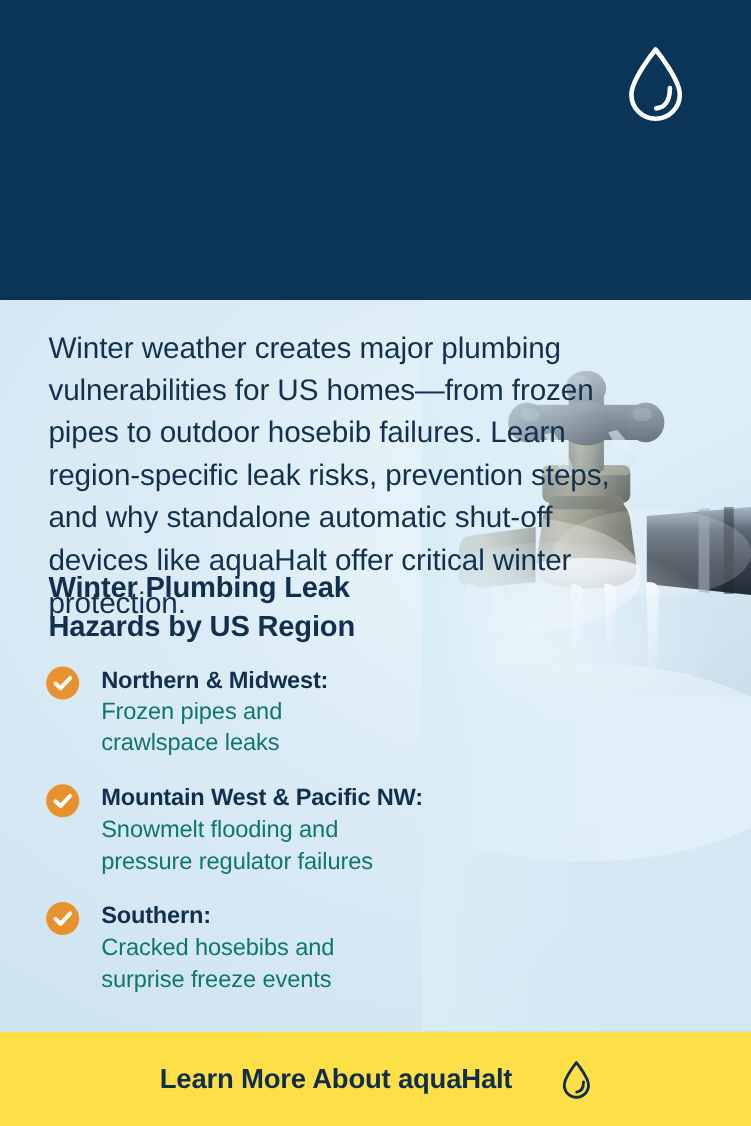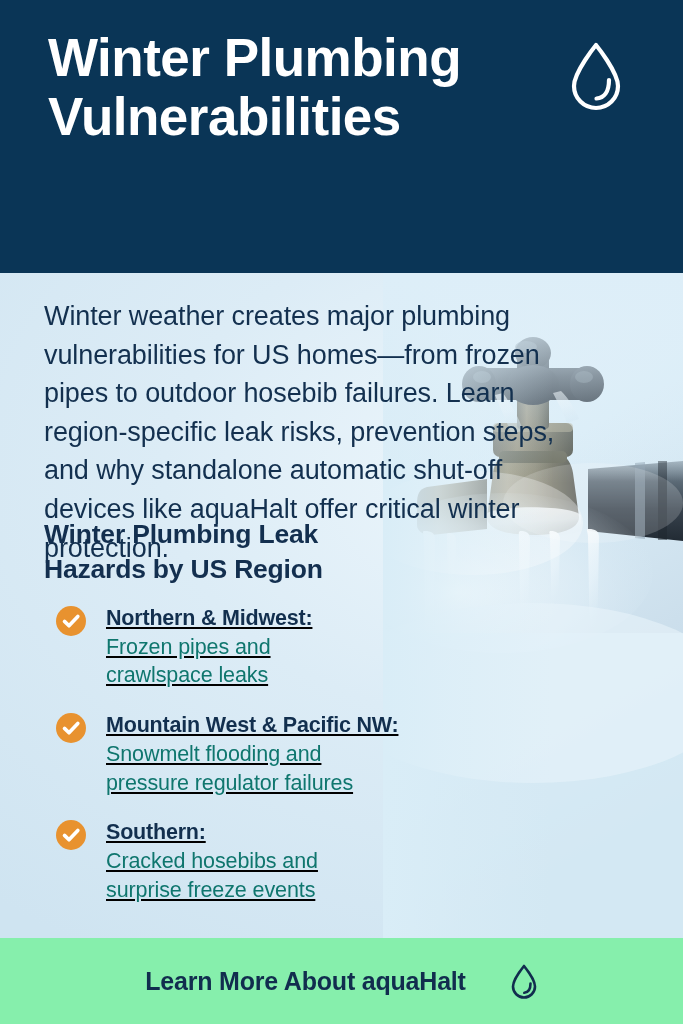--- a/index.html
+++ b/index.html
@@ -75,21 +75,21 @@
     right: 0;
     top: 0;
     width: 300px;
     height: 665px;
   }
   .footer {
     position: absolute;
     left: 0; top: 938px;
     width: 683px;
     height: 86px;
-    background: #86efac;
+    background: #fde047;
   }
   .footer-inner {
     position: absolute;
     left: 0; top: 0;
     width: 683px;
     height: 86px;
     display: flex;
     align-items: center;
     justify-content: center;
     gap: 44px;
@@ -124,24 +124,23 @@
     width: 380px;
     color: #132f4f;
     font-size: 26.5px;
     font-weight: bold;
     line-height: 1.32;
     letter-spacing: -0.2px;
     white-space: pre-line;
   }
   .list {
     position: absolute;
-    left: 56px;
+    left: 42px;
     top: 605px;
     width: 420px;
-    text-decoration: underline;
   }
   .list-item {
     position: relative;
     padding-left: 50px;
     margin-bottom: 22px;
     min-height: 36px;
   }
   .check-icon {
     position: absolute;
     left: 0;
@@ -172,22 +171,20 @@
     margin-top: 1px;
     white-space: pre-line;
   }
 </style>
 </head>
 <body>
 
 <div class="poster">
 
   <div class="header">
-    <div class="header-title">Winter Plumbing
-Vulnerabilities</div>
 
     <div class="header-drop">
       <svg viewBox="0 0 56 72" width="56" height="72" aria-hidden="true">
         <path d="M28 5 C28 5 50 32 50 46 A22 22 0 0 1 6 46 C6 32 28 5 28 5 Z" fill="none" stroke="#ffffff" stroke-width="4.2" stroke-linejoin="round" stroke-linecap="round"></path>
         <path d="M41 40 C41 52 36 58 28.5 58.5" fill="none" stroke="#ffffff" stroke-width="4.2" stroke-linecap="round"></path>
       </svg>
     </div>
 
   </div>
 

